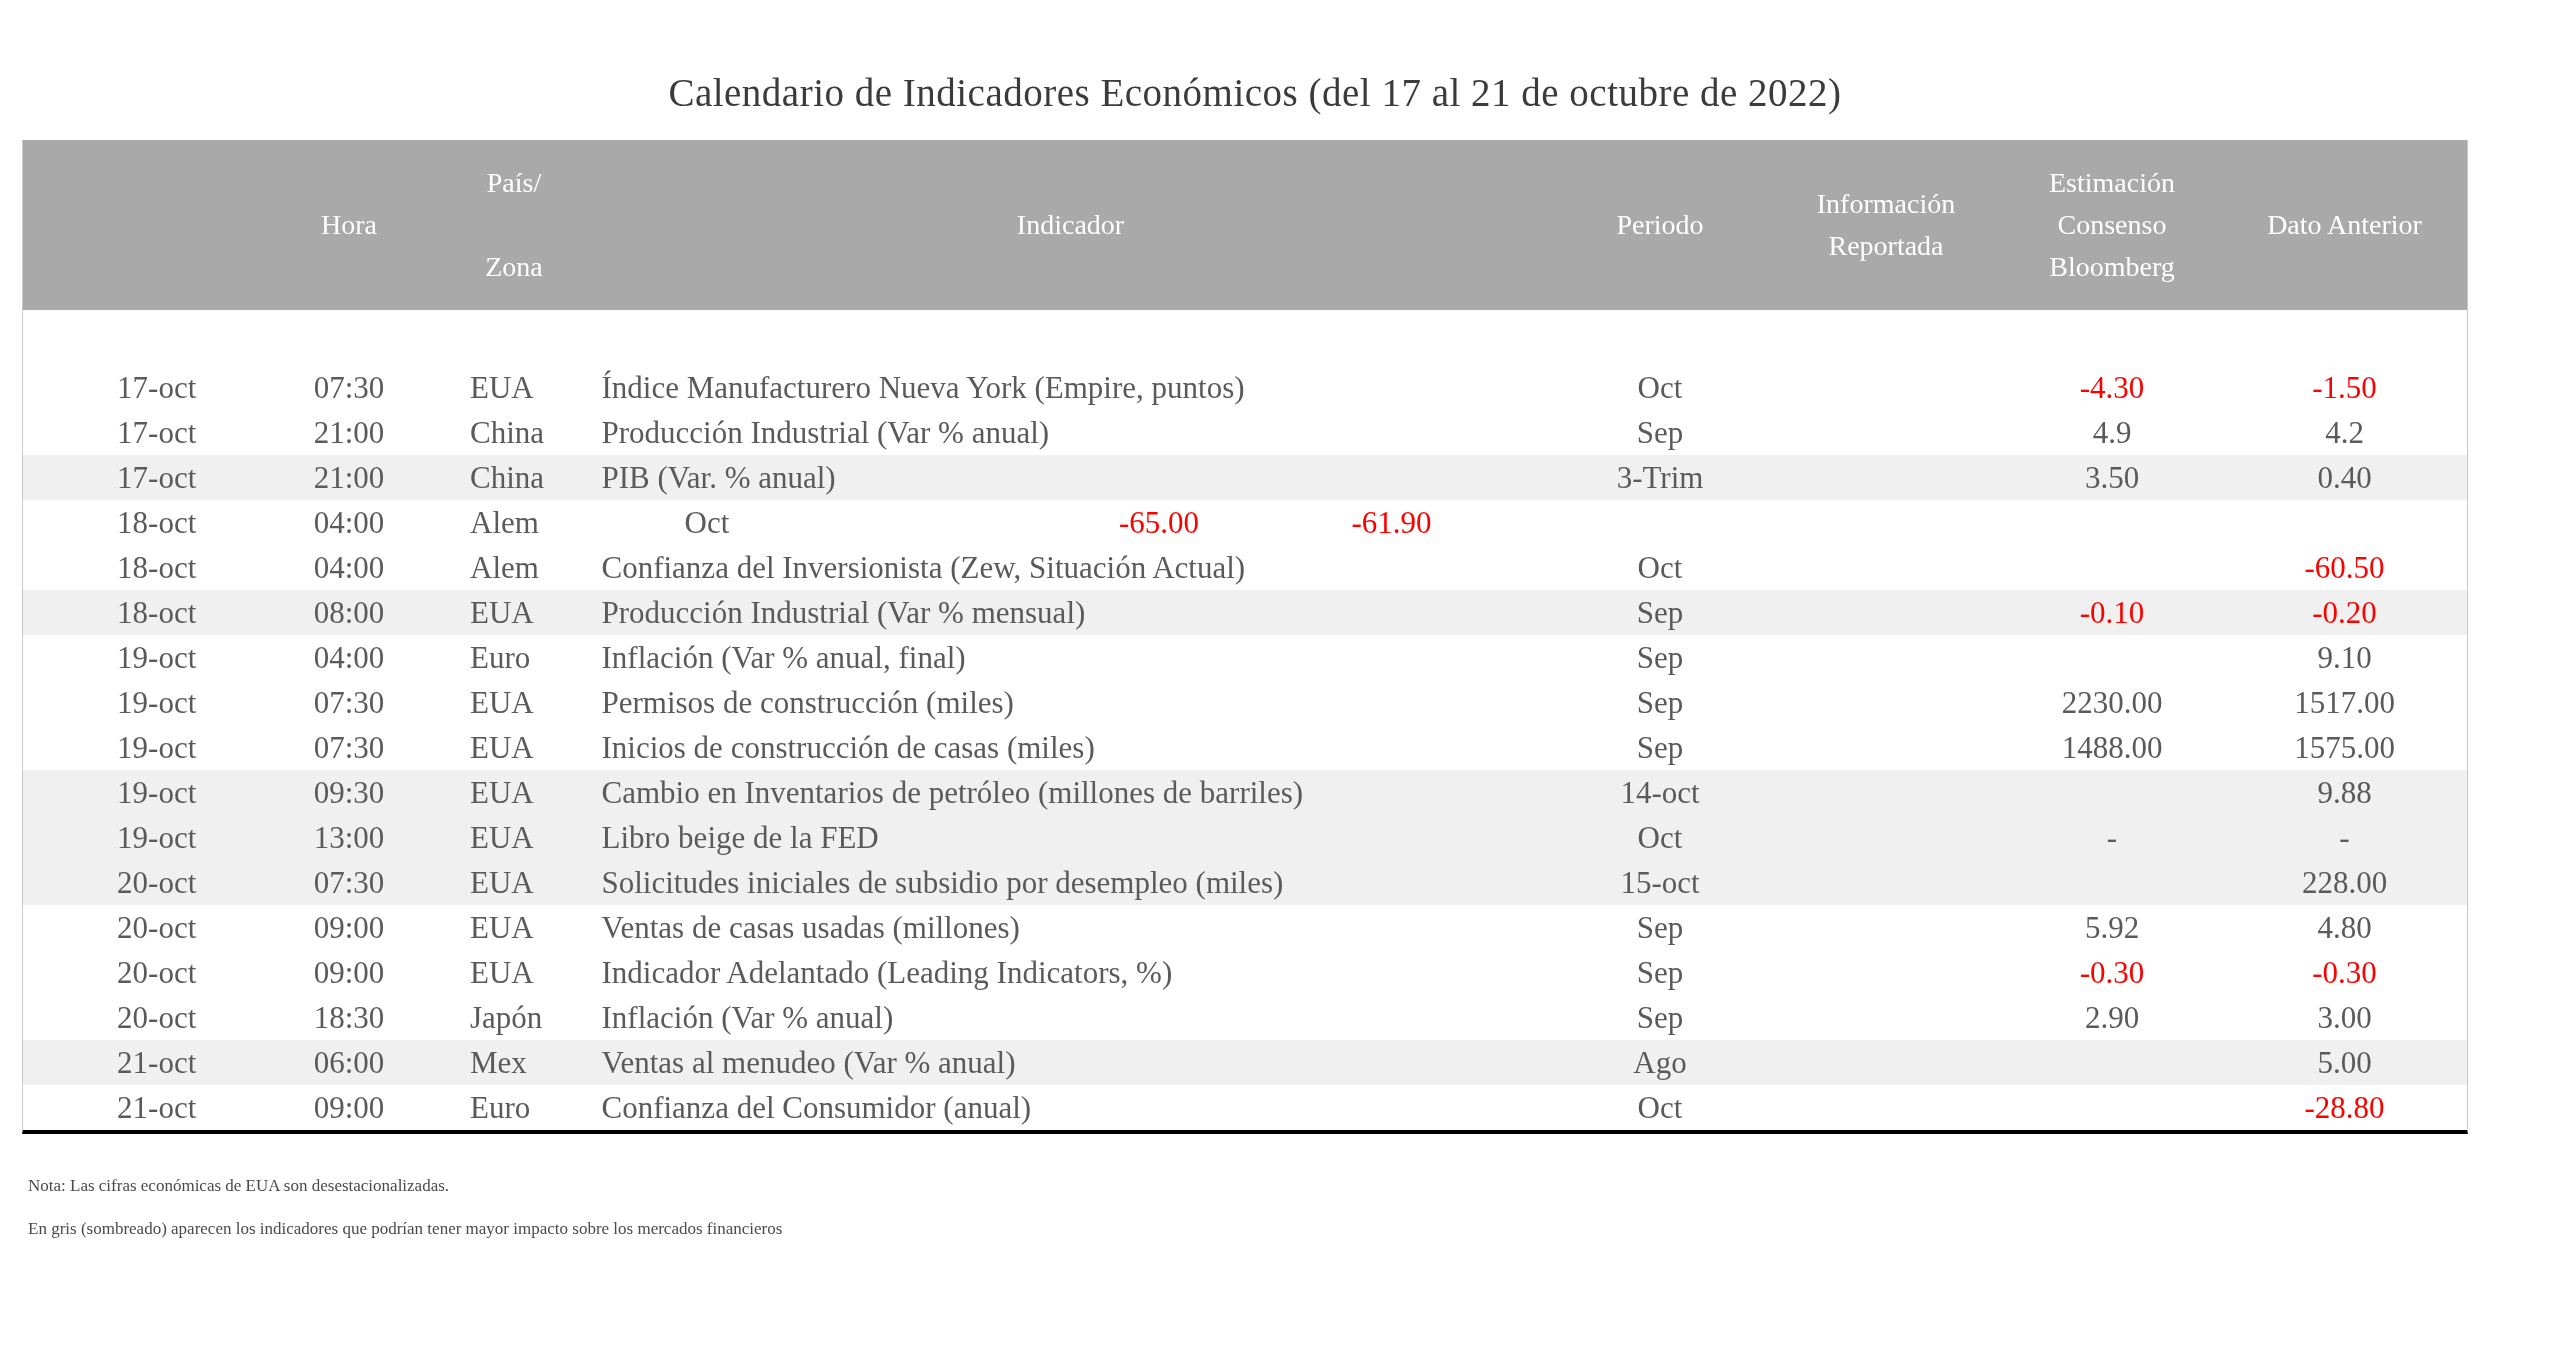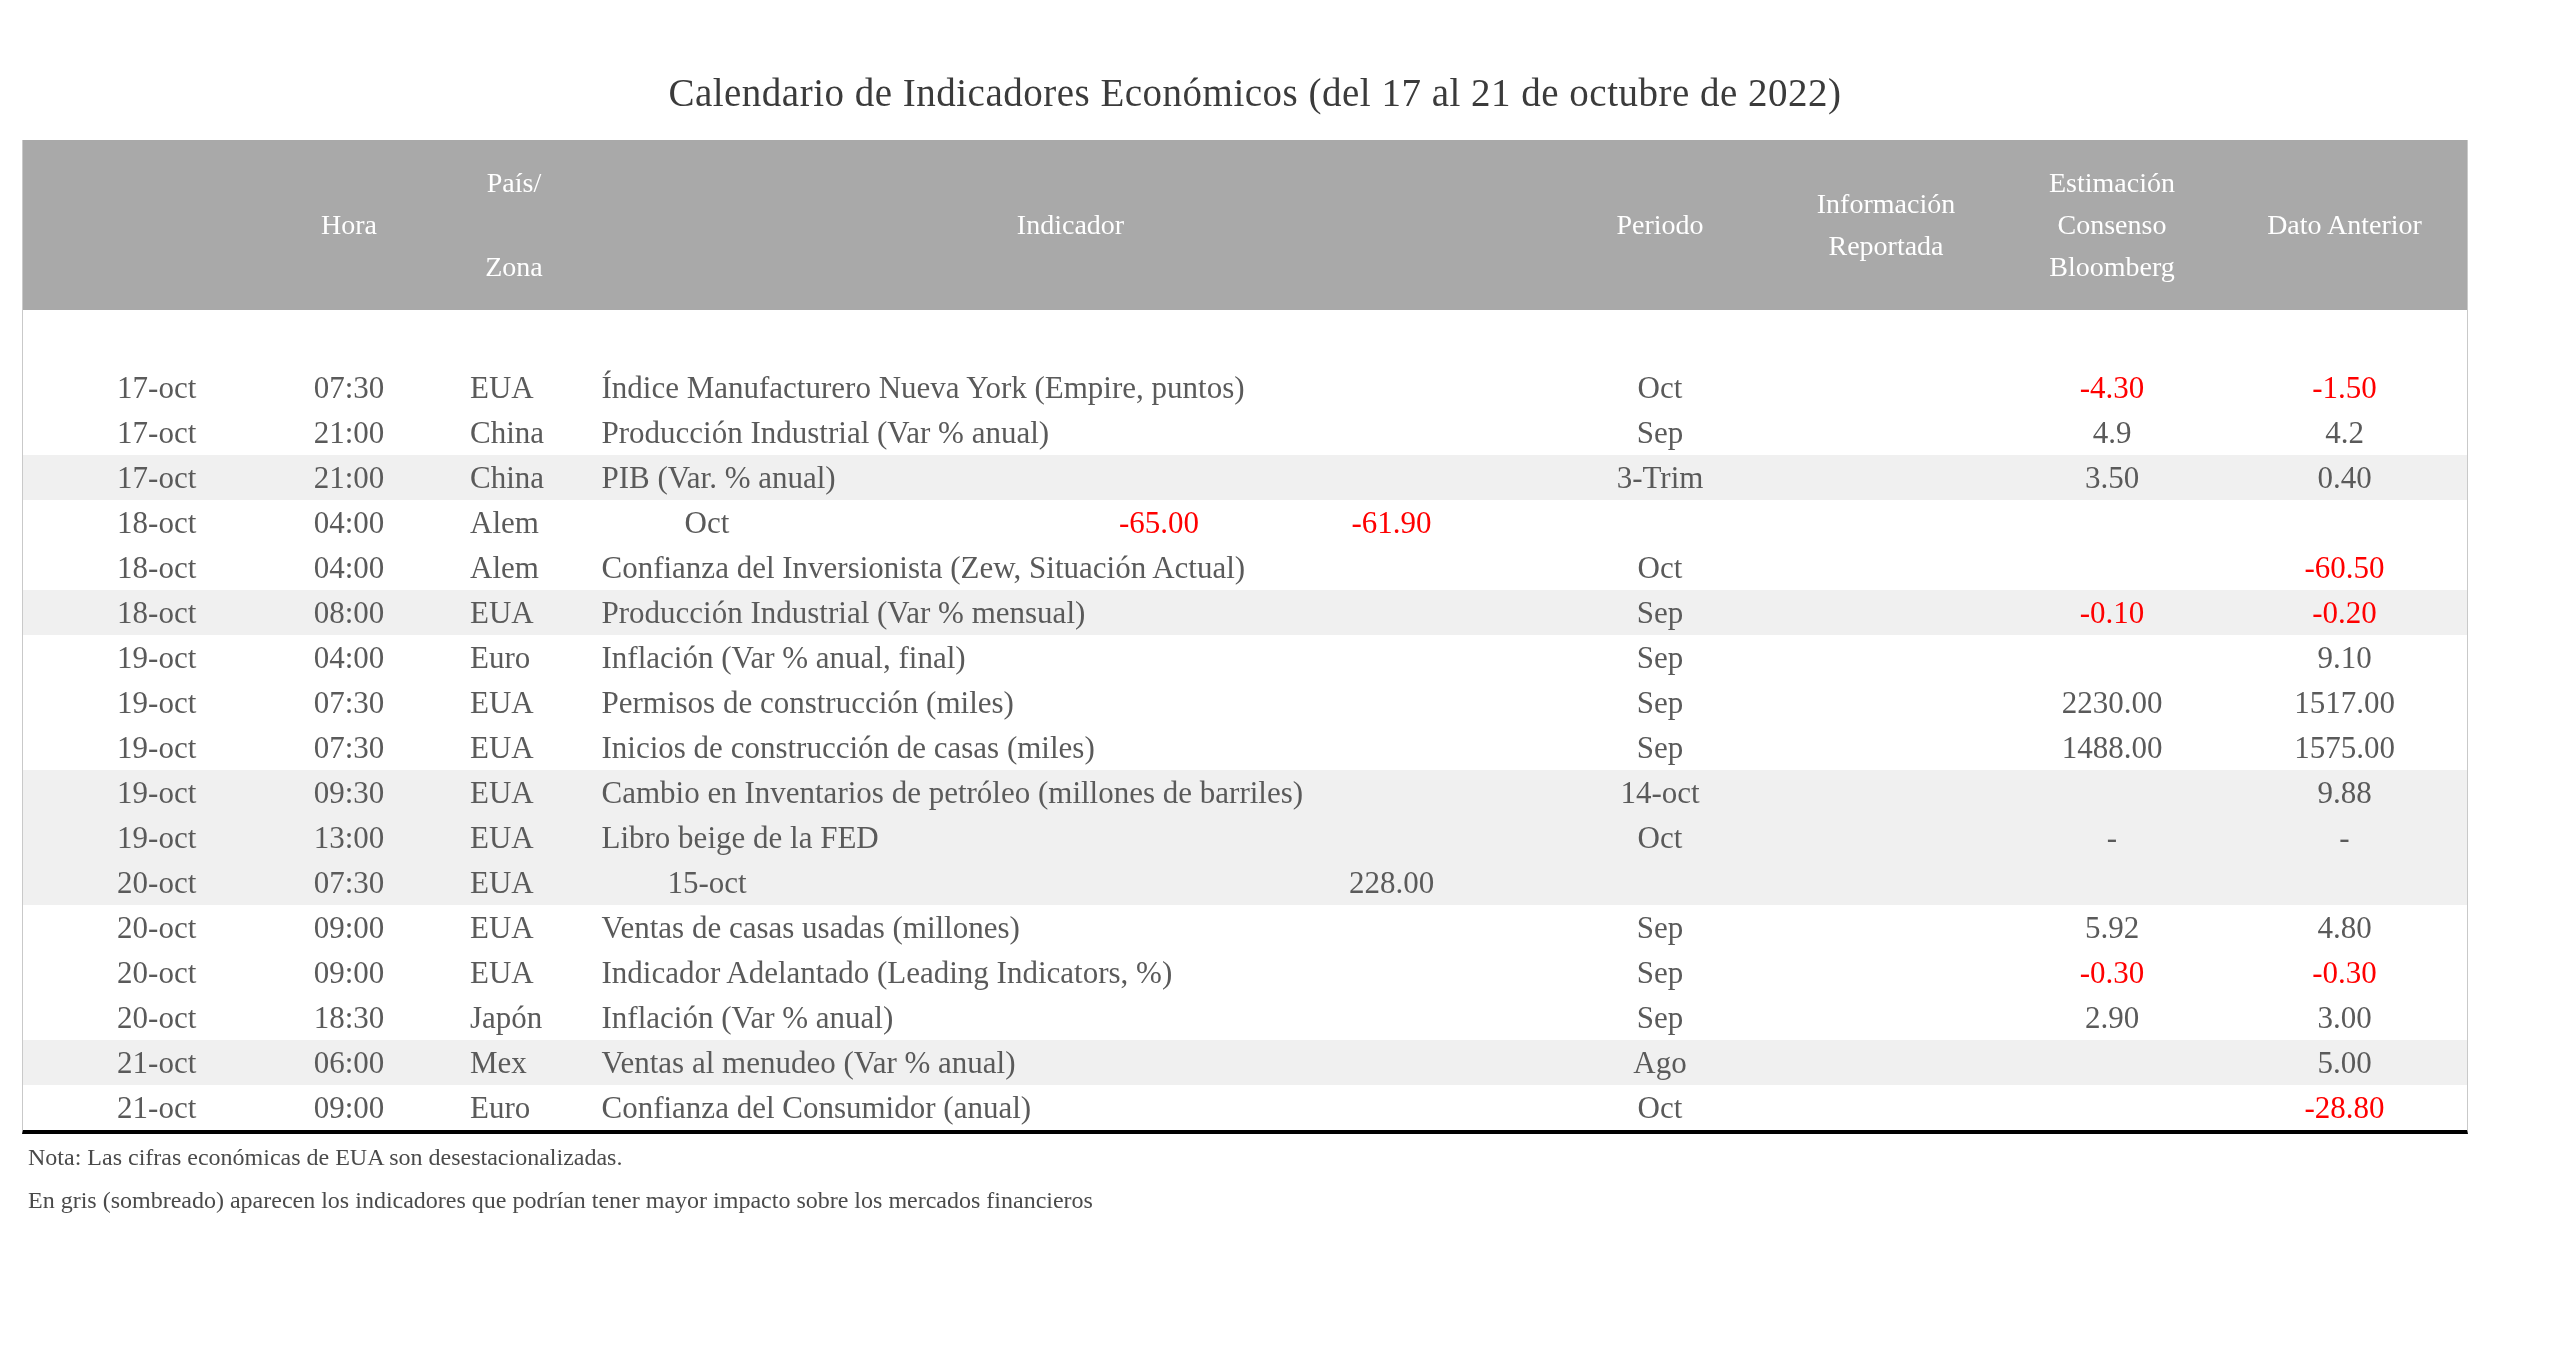--- a/index.html
+++ b/index.html
@@ -70,23 +70,24 @@
   .th.col-zona    { align-items: center; padding-left: 0; text-align: center; }
   .col-indicador  { width: 953px; text-align: left; padding-left: 7.5px; }
   .th.col-indicador { align-items: center; padding-left: 0; text-align: center; }
   .col-periodo    { width: 226px; }
   .col-info       { width: 226px; }
   .col-estimacion { width: 226px; }
   .col-anterior   { width: 239px; }
   .note {
     position: absolute;
     left: 28px;
-    font-size: 24px;
+    font-size: 17px;
     color: #4a4a4a;
     white-space: nowrap;
+    margin-top: 32px;
   }
   .note1 { top: 1144px; }
   .note2 { top: 1187px; }
 </style>
 </head>
 <body>
 
 <div class="page">
   <h1 class="title">Calendario de Indicadores Económicos (del 17 al 21 de octubre de 2022)</h1>
 
@@ -228,20 +229,21 @@
           <div class="td col-indicador">Libro beige de la FED</div>
           <div class="td col-periodo">Oct</div>
           <div class="td col-info"></div>
           <div class="td col-estimacion">-</div>
           <div class="td col-anterior">-</div>
         </div>
         <div class="tr shaded">
           <div class="td col-fecha">20-oct</div>
           <div class="td col-hora">07:30</div>
           <div class="td col-zona">EUA</div>
+          <div class="td col-indicador">Solicitudes iniciales de subsidio por desempleo (miles)</div>
           <div class="td col-periodo">15-oct</div>
           <div class="td col-info"></div>
           <div class="td col-estimacion"></div>
           <div class="td col-anterior">228.00</div>
         </div>
         <div class="tr">
           <div class="td col-fecha">20-oct</div>
           <div class="td col-hora">09:00</div>
           <div class="td col-zona">EUA</div>
           <div class="td col-indicador">Ventas de casas usadas (millones)</div>

